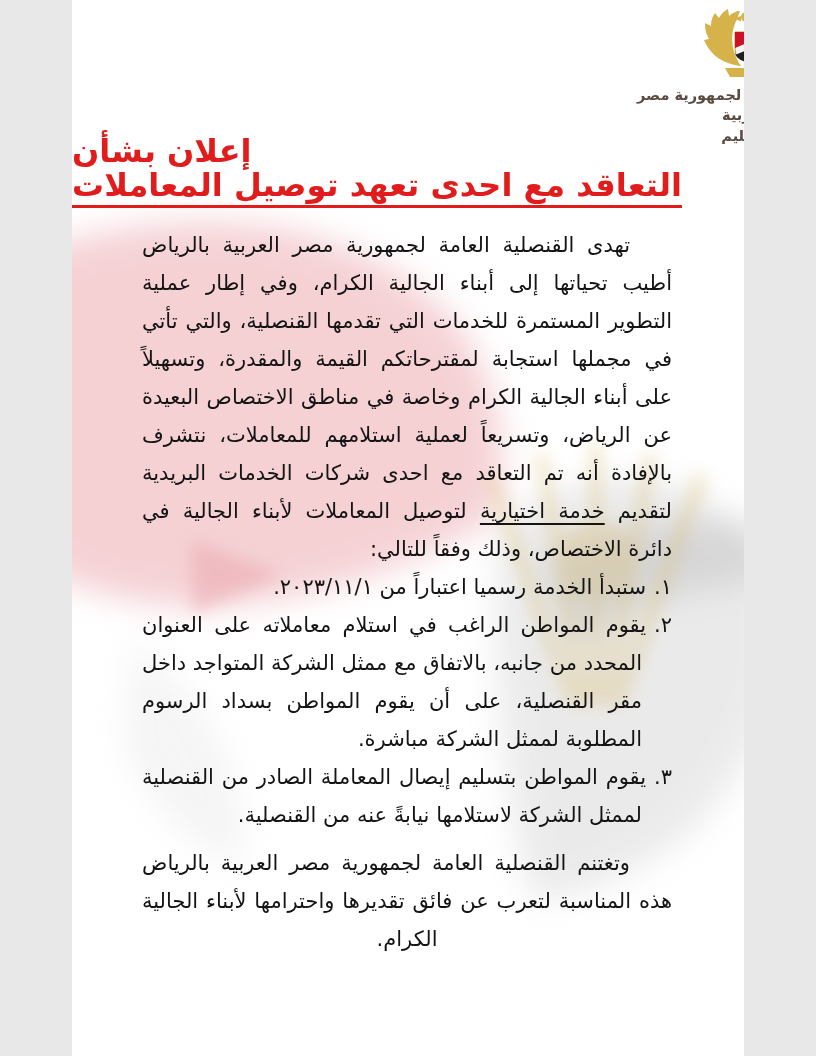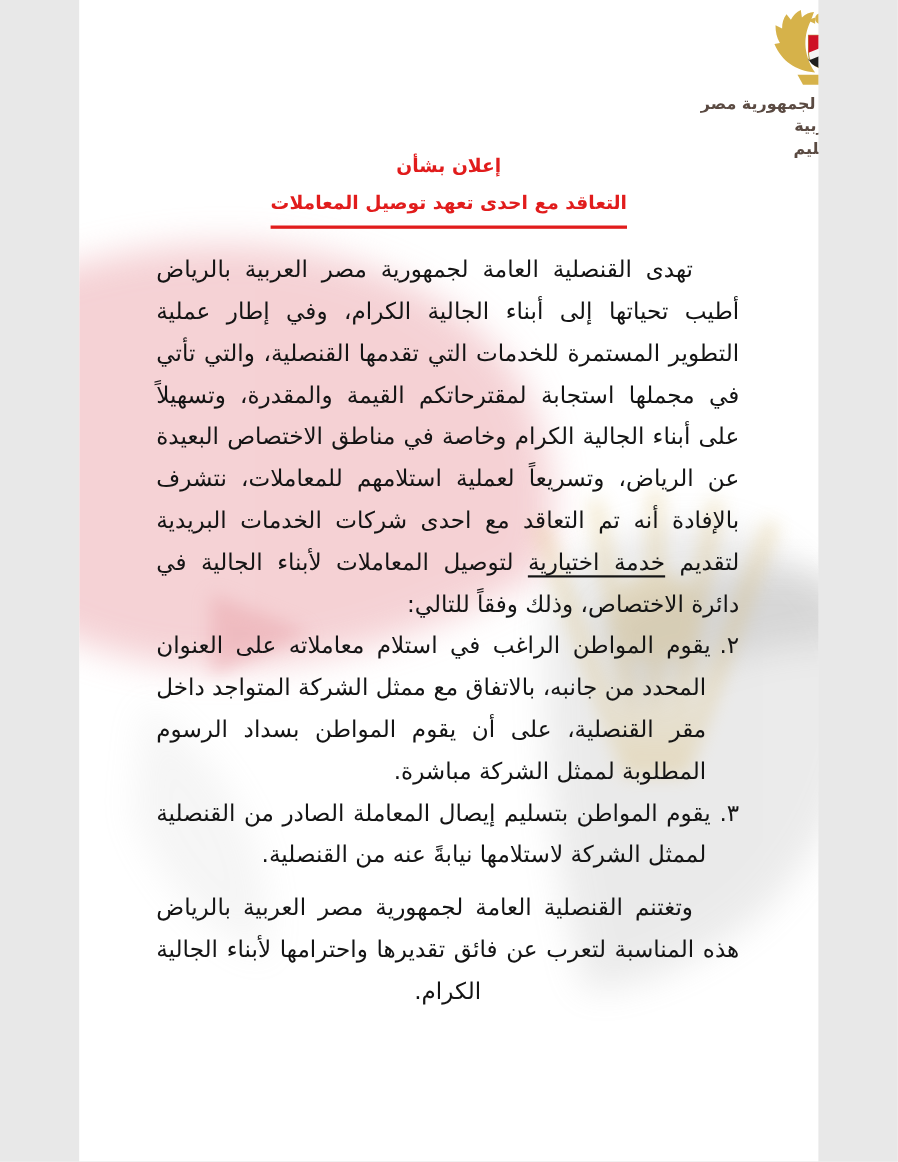--- a/index.html
+++ b/index.html
@@ -9,22 +9,22 @@
   }
   .wm{position:absolute;inset:0;z-index:0;pointer-events:none;}
   .layer{position:relative;z-index:1;}
 
   
   .header{position:absolute;top:8px;left:540px;width:268px;text-align:center;}
   .emblem{display:block;margin:0 auto;}
   .org-name{direction:rtl;color:#5a4a42;font-weight:bold;font-size:14.5px;line-height:1.4;margin-top:3px;}
 
   
-  .title{position:absolute;top:134px;left:0;right:0;text-align:center;direction:rtl;
-         color:#e11c1c;font-weight:bold;font-size:17px;line-height:34px;}
+  .title{position:absolute;top:134px;left:0;right:0;text-align:left;direction:rtl;
+         color:#e11c1c;font-weight:bold;font-size:32px;line-height:34px;}
   .title .u{display:inline-block;border-bottom:3px solid #e11c1c;padding-bottom:3px;}
 
   
   .body-text{position:absolute;top:226px;right:72px;left:70px;direction:rtl;
              font-size:21px;font-weight:normal;color:#141414;line-height:38px;text-align:justify;}
   .intro{margin:0;text-indent:42px;}
   .u-inline{text-decoration:underline;text-decoration-thickness:2px;text-underline-offset:5px;}
   .item{padding-right:30px;text-indent:-30px;}
   .item .num{margin-left:8px;}
   .closing{margin:10px 0 12px 0;text-indent:42px;text-align:justify;text-align-last:center;}
@@ -86,20 +86,21 @@
   </div>
 
   <div class="title layer">
     <div>إعلان بشأن</div>
     <div><span class="u">التعاقد مع احدى تعهد توصيل المعاملات</span></div>
   </div>
 
   <div class="body-text layer">
     <p class="intro"><span>تهدى القنصلية العامة لجمهورية مصر العربية بالرياض أطيب تحياتها إلى أبناء الجالية الكرام، وفي إطار عملية التطوير المستمرة للخدمات التي تقدمها القنصلية، والتي تأتي في مجملها استجابة لمقترحاتكم القيمة والمقدرة، وتسهيلاً على أبناء الجالية الكرام وخاصة في مناطق الاختصاص البعيدة عن الرياض، وتسريعاً لعملية استلامهم للمعاملات، نتشرف بالإفادة أنه تم التعاقد مع احدى شركات الخدمات البريدية لتقديم </span><span class="u-inline">خدمة اختيارية</span><span> لتوصيل المعاملات لأبناء الجالية في دائرة الاختصاص، وذلك وفقاً للتالي:</span></p>
 
+    <div class="item"><span class="num">١.</span><span>ستبدأ الخدمة رسميا اعتباراً من ٢٠٢٣/١١/١.</span></div>
     <div class="item"><span class="num">٢.</span><span>يقوم المواطن الراغب في استلام معاملاته على العنوان المحدد من جانبه، بالاتفاق مع ممثل الشركة المتواجد داخل مقر القنصلية، على أن يقوم المواطن بسداد الرسوم المطلوبة لممثل الشركة مباشرة.</span></div>
     <div class="item"><span class="num">٣.</span><span>يقوم المواطن بتسليم إيصال المعاملة الصادر من القنصلية لممثل الشركة لاستلامها نيابةً عنه من القنصلية.</span></div>
 
     <p class="closing">وتغتنم القنصلية العامة لجمهورية مصر العربية بالرياض هذه المناسبة لتعرب عن فائق تقديرها واحترامها لأبناء الجالية الكرام.</p>
   </div>
 
   <div class="footer layer">
 
     
     

